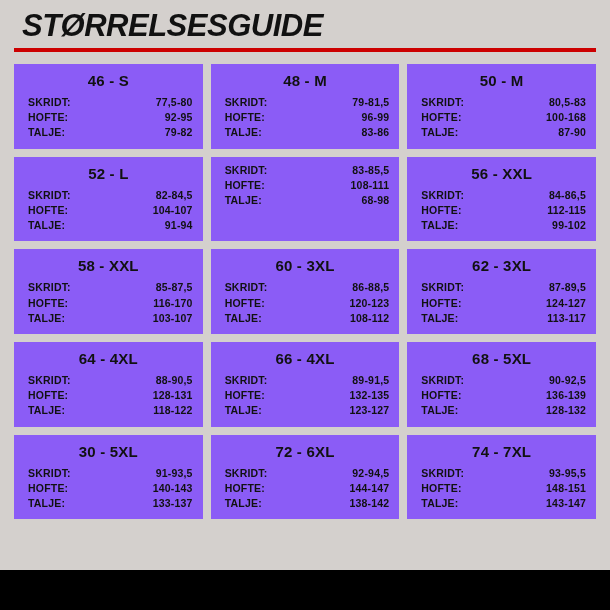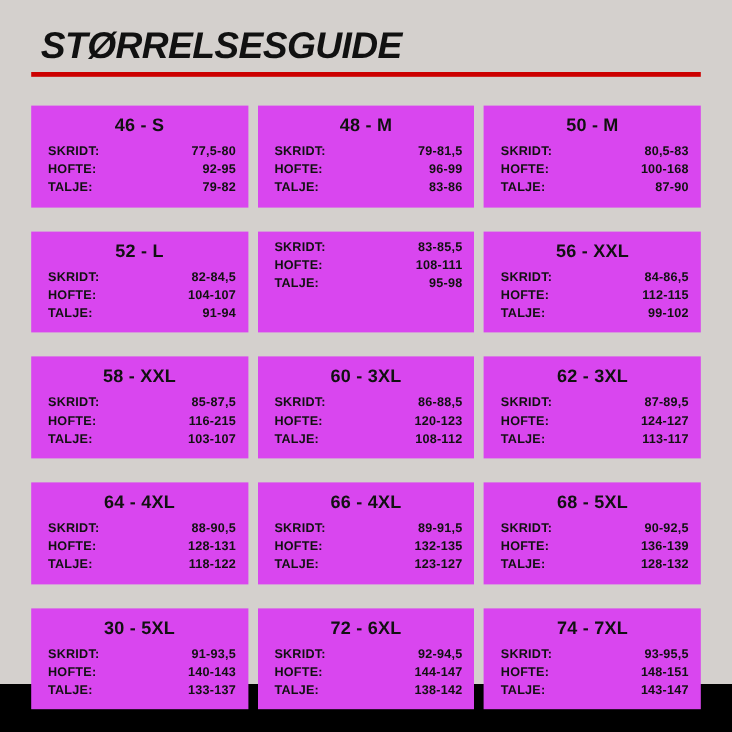--- a/index.html
+++ b/index.html
@@ -12,21 +12,21 @@
     background: #000000;
     font-family: "Liberation Sans", sans-serif;
     overflow: hidden;
   }
   .page {
     position: relative;
     width: 610px;
     height: 570px;
     background: #d4d0cd;
     box-sizing: border-box;
-    padding: 12px;
+    padding: 0;
   }
   .header {
     display: flex;
     align-items: baseline;
     justify-content: space-between;
     padding: 8px 22px 0 22px;
     box-sizing: border-box;
   }
   .header-title, .header-sub {
     font-family: "Liberation Sans", sans-serif;
@@ -43,24 +43,23 @@
     margin: 4px 14px 0 14px;
   }
   .grid {
     display: grid;
     grid-template-columns: repeat(3, 1fr);
     gap: 8px 8px;
     padding: 12px 14px 10px 14px;
     box-sizing: border-box;
   }
   .cell {
-    background: #d946ef;
+    background: #8b5cf6;
     padding: 6px 6px 8px 6px;
     box-sizing: border-box;
-    margin-top: 12px;
   }
   .cell-title {
     text-align: center;
     font-weight: bold;
     font-size: 15px;
     color: #111111;
     margin: 2px 0 6px 0;
     letter-spacing: 0.2px;
   }
   .rows {
@@ -173,21 +172,21 @@
         <div class="row">
           <span class="label">SKRIDT:</span>
           <span class="value">83-85,5</span>
         </div>
         <div class="row">
           <span class="label">HOFTE:</span>
           <span class="value">108-111</span>
         </div>
         <div class="row">
           <span class="label">TALJE:</span>
-          <span class="value">95-98</span>
+          <span class="value">68-98</span>
         </div>
       </div>
     </div>
 
     <div class="cell">
       <div class="cell-title">56 - XXL</div>
       <div class="rows">
         <div class="row">
           <span class="label">SKRIDT:</span>
           <span class="value">84-86,5</span>
@@ -205,21 +204,21 @@
 
     <div class="cell">
       <div class="cell-title">58 - XXL</div>
       <div class="rows">
         <div class="row">
           <span class="label">SKRIDT:</span>
           <span class="value">85-87,5</span>
         </div>
         <div class="row">
           <span class="label">HOFTE:</span>
-          <span class="value">116-215</span>
+          <span class="value">116-170</span>
         </div>
         <div class="row">
           <span class="label">TALJE:</span>
           <span class="value">103-107</span>
         </div>
       </div>
     </div>
 
     <div class="cell">
       <div class="cell-title">60 - 3XL</div>

